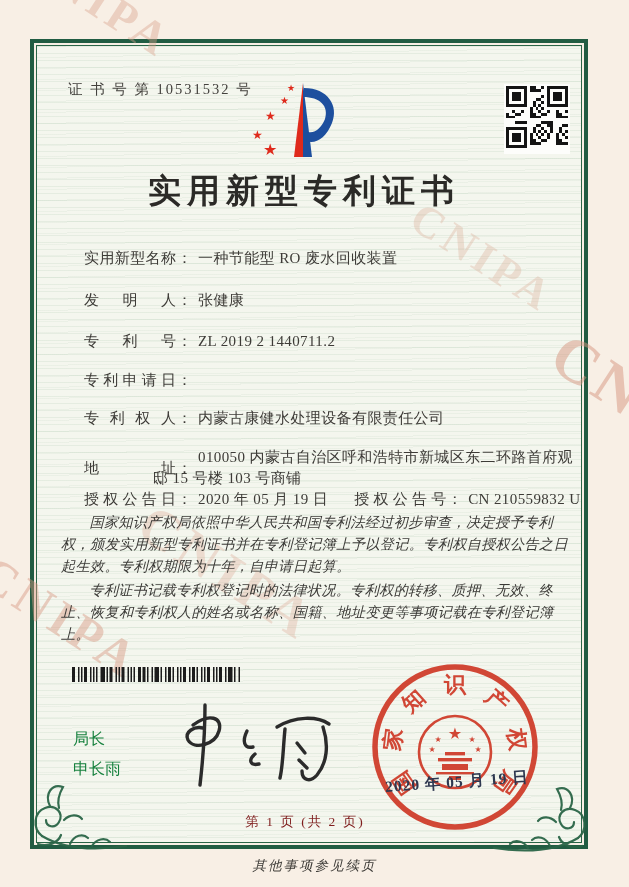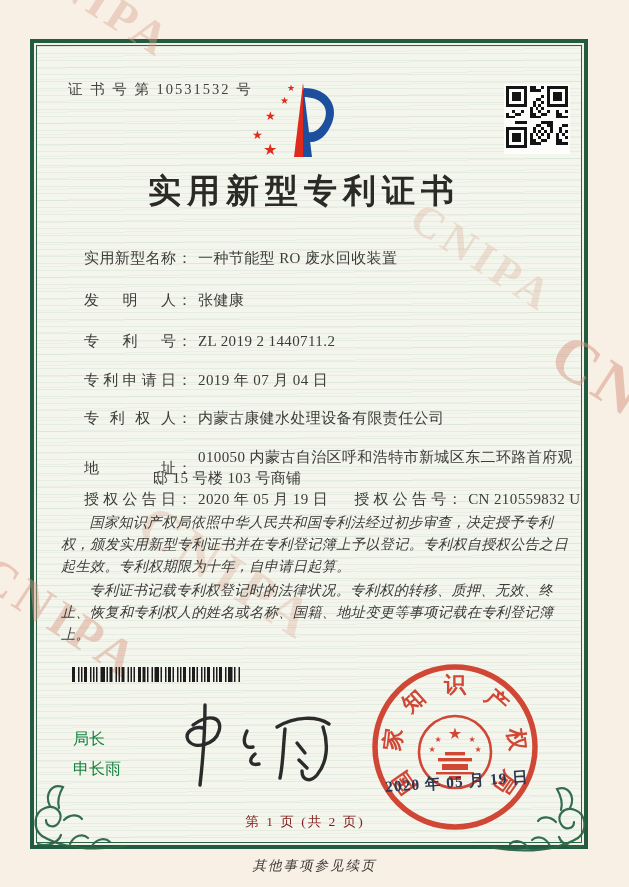--- a/index.html
+++ b/index.html
@@ -312,21 +312,20 @@
   <span class="val">张健康</span>
 </div>
 <div class="abs row" style="top:331px;">
   <span class="lbl">专利号</span>
     <span class="colon">：</span>
   <span class="val">ZL 2019 2 1440711.2</span>
 </div>
 <div class="abs row" style="top:370px;">
   <span class="lbl">专利申请日</span>
     <span class="colon">：</span>
-  <span class="val">2019 年 07 月 04 日</span>
 </div>
 <div class="abs row" style="top:408px;">
   <span class="lbl">专利权人</span>
     <span class="colon">：</span>
   <span class="val">内蒙古康健水处理设备有限责任公司</span>
 </div>
 <div class="abs row" style="top:447px;">
   <span class="lbl">地址</span>
     <span class="colon">：</span>
   <span class="addr-val"><span>010050 内蒙古自治区呼和浩特市新城区东二环路首府观</span><span class="addr-l2">邸 15 号楼 103 号商铺</span></span>

